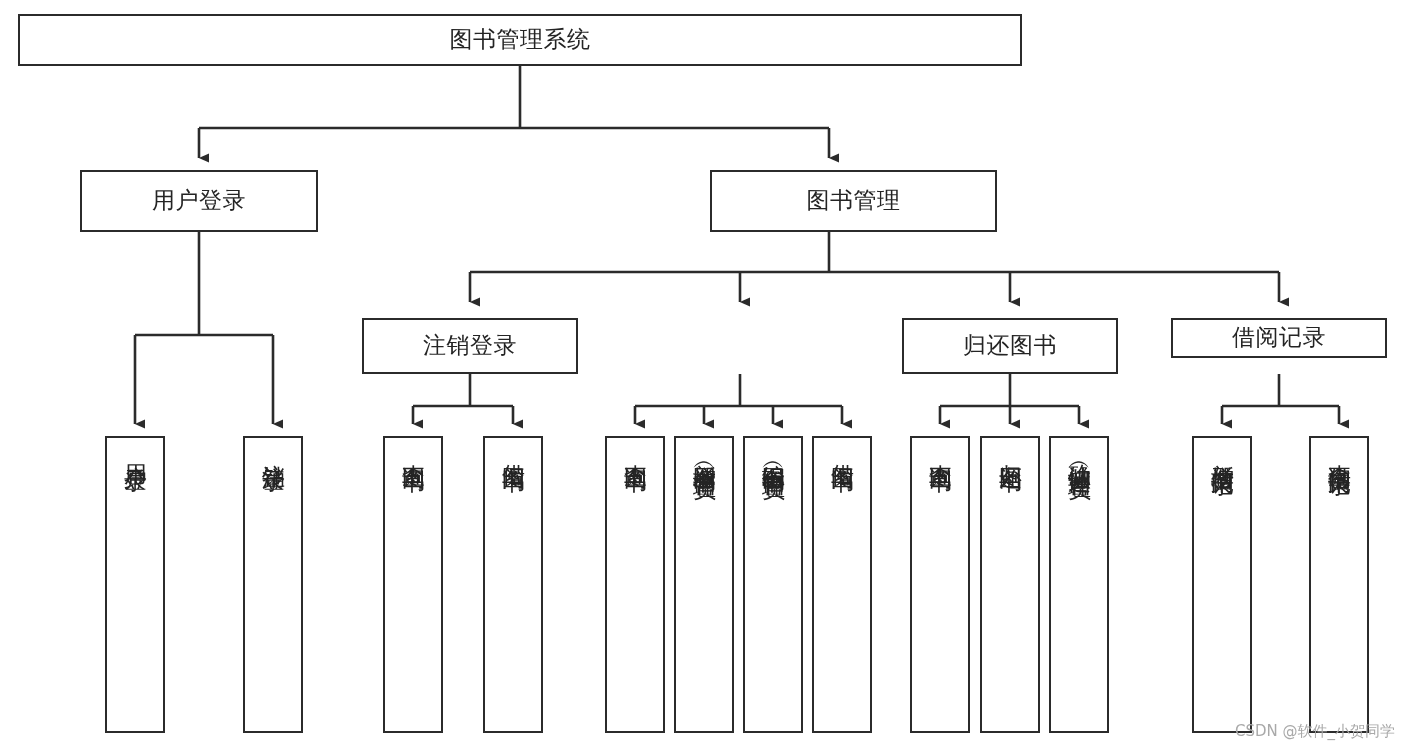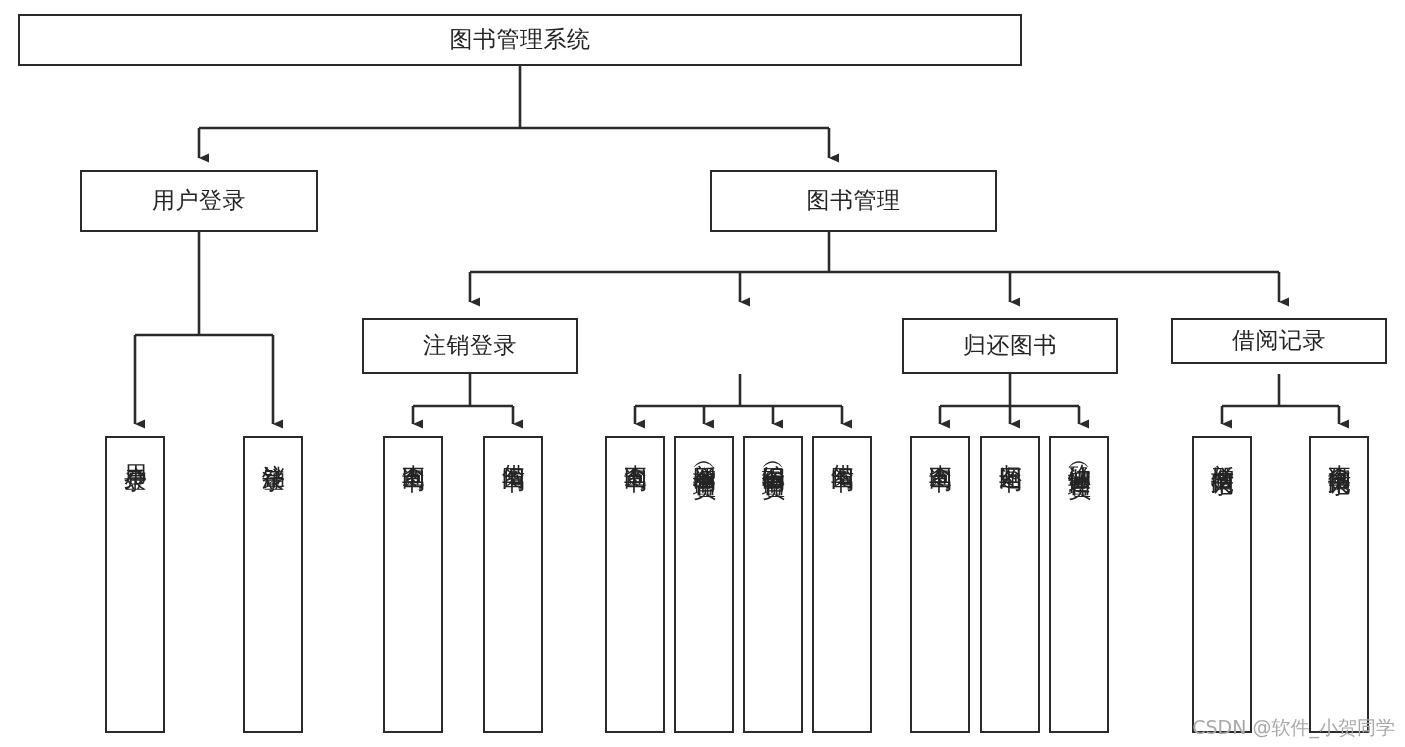--- a/index.html
+++ b/index.html
@@ -60,21 +60,21 @@
     text-orientation: upright;
     font-size: 23px;
     line-height: 1.04;
     letter-spacing: 2px;
     white-space: nowrap;
   }
   .watermark {
     position: absolute;
     right: 10px;
     bottom: 6px;
-    font-size: 19px;
+    font-size: 15px;
     color: #a9a9a9;
     z-index: 5;
     white-space: nowrap;
   }
 </style>
 </head>
 <body>
 
 <div id="diagram-canvas">
 
@@ -139,21 +139,21 @@
   <div class="node horizontal" style="left:710px; top:170px; width:287px; height:62px;">
     <span class="node-label">图书管理</span>
   </div>
 
   <div class="node horizontal" style="left:362px; top:318px; width:216px; height:56px;">
     <span class="node-label">注销登录</span>
   </div>
   <div class="node horizontal" style="left:902px; top:318px; width:216px; height:56px;">
     <span class="node-label">归还图书</span>
   </div>
-  <div class="node horizontal" style="left:1171px; top:318px; width:216px; height:46px;">
+  <div class="node horizontal" style="left:1171px; top:318px; width:216px; height:40px;">
     <span class="node-label">借阅记录</span>
   </div>
 
   <div class="node vertical" style="left:105px; top:436px; width:60px; height:297px;">
     <span class="node-label">用户登录</span>
   </div>
   <div class="node vertical" style="left:243px; top:436px; width:60px; height:297px;">
     <span class="node-label">注销登录</span>
   </div>
 

